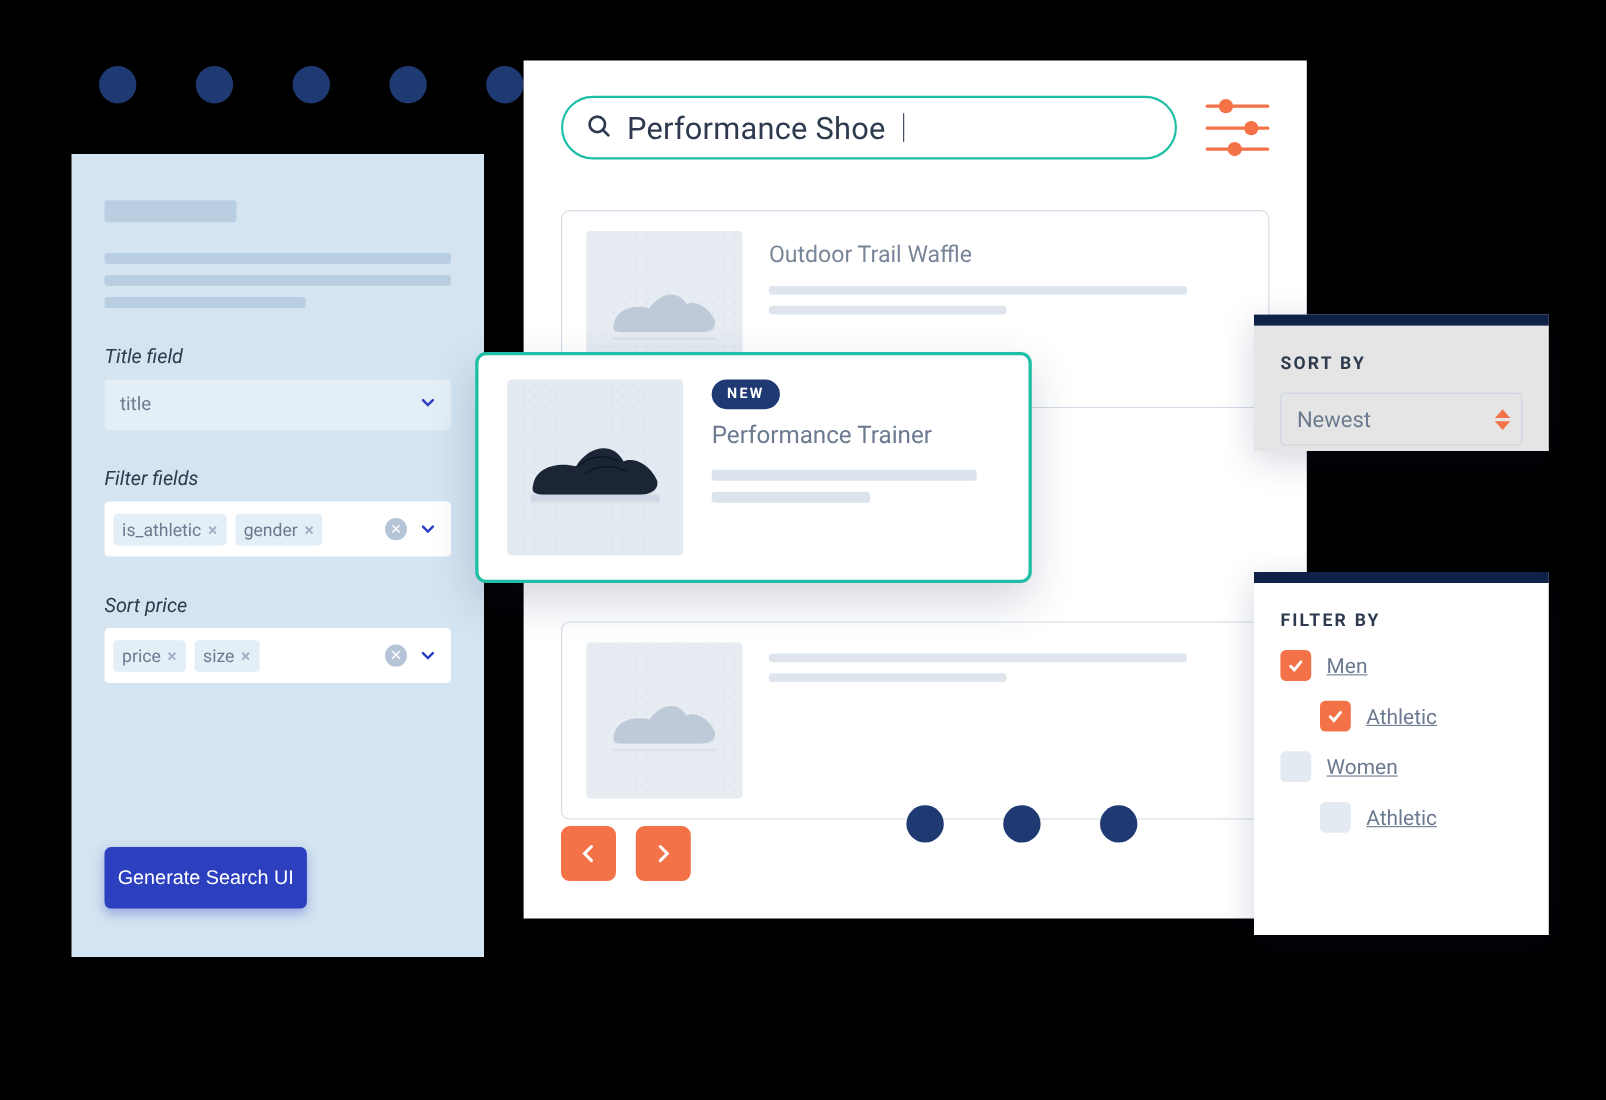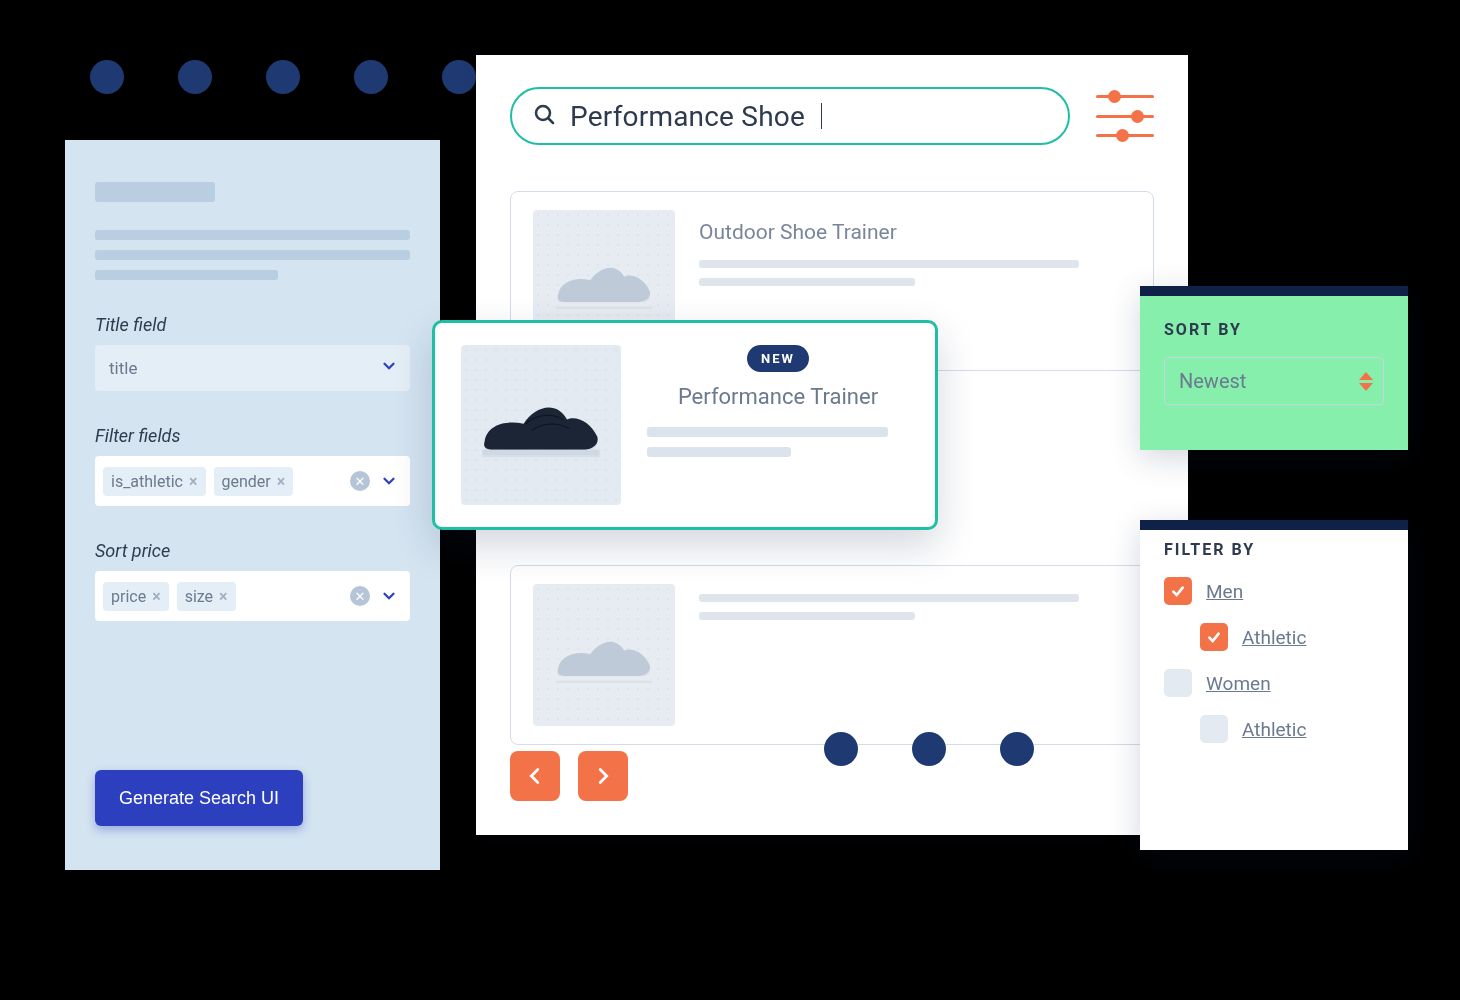--- a/index.html
+++ b/index.html
@@ -36,21 +36,21 @@
   .config .section{margin-top:34px;}
   .config .label{font-size:18px;color:var(--text);margin-bottom:10px;font-style:italic;}
   .config .select{position:relative;background:var(--pale-blue-2);border-radius:4px;height:46px;display:flex;align-items:center;padding:0 14px;color:var(--muted);font-size:17px;}
   .config .select .chev{position:absolute;right:12px;}
   .config .multi{position:relative;background:var(--white);border-radius:4px;height:50px;display:flex;align-items:center;padding:0 8px;gap:8px;}
   .config .multi .extras{position:absolute;right:12px;display:flex;align-items:center;gap:10px;}
   .tag{display:inline-flex;align-items:center;gap:6px;background:var(--white);border:1px solid #e6edf4;border-radius:4px;padding:5px 8px;color:var(--muted);font-size:16px;}
   .config .multi .tag{border:none;background:var(--pale-blue-2);align-items:center;}
   .tag .x{color:var(--tag-x);font-weight:600;cursor:pointer;}
   .clear-all{width:20px;height:20px;border-radius:50%;background:#b5c4d6;display:flex;align-items:center;justify-content:center;color:#fff;font-size:13px;cursor:pointer;}
-  .generate{position:absolute;left:30px;bottom:44px;background:var(--blue);color:#fff;border:none;border-radius:6px;height:56px;padding:0 24px;font-size:18px;font-weight:500;cursor:pointer;box-shadow:0 4px 10px rgba(44,63,191,0.35);}
+  .generate{position:absolute;left:30px;bottom:44px;background:var(--blue);color:#fff;border:none;border-radius:6px;height:56px;padding:0 12px;font-size:18px;font-weight:500;cursor:pointer;box-shadow:0 4px 10px rgba(44,63,191,0.35);}
 
   
   .results{position:absolute;left:476px;top:55px;width:712px;height:780px;background:#fff;box-shadow:var(--shadow-light);}
   .searchbar{position:absolute;left:34px;top:32px;width:560px;height:58px;border:2.5px solid var(--teal);border-radius:30px;display:flex;align-items:center;padding:0 20px;gap:14px;color:var(--text);}
   .searchbar .mag{color:var(--text);}
   .searchbar .q{font-size:28px;color:var(--text);letter-spacing:0.2px;}
   .searchbar .caret{width:1px;height:26px;background:var(--text);display:inline-block;margin-left:2px;}
   .filter-toggle{position:absolute;right:34px;top:40px;width:58px;height:42px;display:flex;flex-direction:column;justify-content:space-between;cursor:pointer;}
   .filter-toggle .row{position:relative;height:3px;background:var(--orange);border-radius:2px;}
   .filter-toggle .row::after{content:"";position:absolute;top:-5px;width:13px;height:13px;border-radius:50%;background:var(--orange);}
@@ -60,47 +60,47 @@
 
   .list{position:absolute;left:34px;top:136px;width:644px;}
   .card{display:flex;gap:24px;border:1px solid var(--line);border-radius:8px;background:#fff;padding:18px 22px;margin-bottom:24px;align-items:flex-start;min-height:160px;opacity:0.9;}
   .card .thumb{width:142px;height:142px;background:#e4eaf1;border-radius:4px;display:flex;align-items:center;justify-content:center;flex:0 0 auto;position:relative;overflow:hidden;}
   .thumb .spk{position:absolute;inset:0;background-image:radial-gradient(#cfd9e5 1px, transparent 1px);background-size:10px 10px;opacity:0.5;}
   .card .meta{flex:1;padding-top:10px;}
   .card .title{font-size:21px;color:var(--muted);margin-bottom:16px;}
   .card .bar{height:8px;background:#dbe3ec;border-radius:3px;margin-bottom:10px;}
 
   
-  .featured{position:absolute;left:432px;top:320px;width:506px;background:#fff;border:3px solid var(--teal);border-radius:10px;box-shadow:0 16px 40px rgba(15,33,71,0.18);padding:22px 26px;display:flex;gap:26px;z-index:5;text-align:center;}
+  .featured{position:absolute;left:432px;top:320px;width:506px;background:#fff;border:3px solid var(--teal);border-radius:10px;box-shadow:0 16px 40px rgba(15,33,71,0.18);padding:22px 26px;display:flex;gap:26px;z-index:5;}
   .featured .thumb{width:160px;height:160px;background:#e4eaf1;border-radius:4px;display:flex;align-items:center;justify-content:center;position:relative;overflow:hidden;}
   .featured .thumb .spk{position:absolute;inset:0;background-image:radial-gradient(#cfd9e5 1px, transparent 1px);background-size:10px 10px;opacity:0.5;}
   .featured .meta{flex:1;}
   .badge{display:inline-block;background:var(--navy);color:#fff;font-size:13px;letter-spacing:2px;font-weight:700;padding:6px 14px;border-radius:14px;margin-bottom:12px;}
   .featured .title{font-size:22px;color:var(--muted);margin-bottom:18px;}
   .featured .bar{height:10px;background:#dbe3ec;border-radius:3px;margin-bottom:10px;}
 
   
   .pager{position:absolute;left:34px;bottom:34px;display:flex;gap:18px;}
   .pager button{width:50px;height:50px;border:none;border-radius:8px;background:var(--orange);display:flex;align-items:center;justify-content:center;cursor:pointer;}
 
   
-  .sortpanel{position:absolute;right:52px;top:286px;width:268px;height:164px;background:#86efac;box-shadow:var(--shadow);z-index:6;}
+  .sortpanel{position:absolute;right:52px;top:286px;width:268px;height:124px;background:#e5e5e5;box-shadow:var(--shadow);z-index:6;}
   .sortpanel::before{content:"";position:absolute;left:0;top:0;right:0;height:10px;background:var(--navy-dark);}
   .sortpanel .inner{padding:34px 24px 0 24px;}
   .panel-title{font-size:16px;letter-spacing:2px;font-weight:700;color:var(--text);margin-bottom:18px;}
   .sort-select{position:relative;border:1.5px solid #c9d4e2;border-radius:4px;height:48px;display:flex;align-items:center;padding:0 14px;color:var(--muted);font-size:20px;}
   .sort-select .spin{position:absolute;right:10px;display:flex;flex-direction:column;gap:3px;}
   .spin .tri{width:0;height:0;border-left:7px solid transparent;border-right:7px solid transparent;}
   .spin .up{border-bottom:8px solid var(--orange);}
   .spin .down{border-top:8px solid var(--orange);}
 
   
   .filterpanel{position:absolute;right:52px;top:520px;width:268px;height:330px;background:#fff;box-shadow:var(--shadow);z-index:6;}
   .filterpanel::before{content:"";position:absolute;left:0;top:0;right:0;height:10px;background:var(--navy-dark);}
-  .filterpanel .inner{padding:20px 24px 0 24px;}
+  .filterpanel .inner{padding:34px 24px 0 24px;}
   .checkrow{display:flex;align-items:center;gap:14px;margin-bottom:18px;font-size:19px;color:var(--muted);text-decoration:underline;}
   .checkrow.indent{margin-left:36px;}
   .cb{width:28px;height:28px;border-radius:5px;background:#e4eaf1;display:flex;align-items:center;justify-content:center;flex:0 0 auto;}
   .cb.checked{background:var(--orange);}
   .cb.checked svg{display:block;}
   .cb svg{display:none;}
 
   
   .shoe{width:110px;height:auto;position:relative;z-index:1;filter:drop-shadow(0 2px 0 rgba(0,0,0,0.05));}
 
@@ -208,21 +208,21 @@
     <div class="list">
       <div class="card">
         <div class="thumb">
           <div class="spk"></div>
           <svg class="shoe" viewBox="0 0 120 70">
             <path d="M10 50 C 12 35, 30 30, 45 34 C 55 20, 72 14, 82 30 C 90 26, 104 32, 110 46 C 112 54, 104 58, 96 58 L 20 58 C 12 58, 8 56, 10 50 Z" fill="#b9c5d4"></path>
             <path d="M8 58 L112 58 L112 63 L8 63 Z" fill="#e4eaf1"></path>
           </svg>
         </div>
         <div class="meta">
-          <div class="title">Outdoor Shoe Trainer</div>
+          <div class="title">Outdoor Trail Waffle</div>
           <div class="bar" style="width:88%;"></div>
           <div class="bar" style="width:50%;"></div>
         </div>
       </div>
 
       <div style="height:170px"></div>
 
       <div class="card">
         <div class="thumb">
           <div class="spk"></div>

